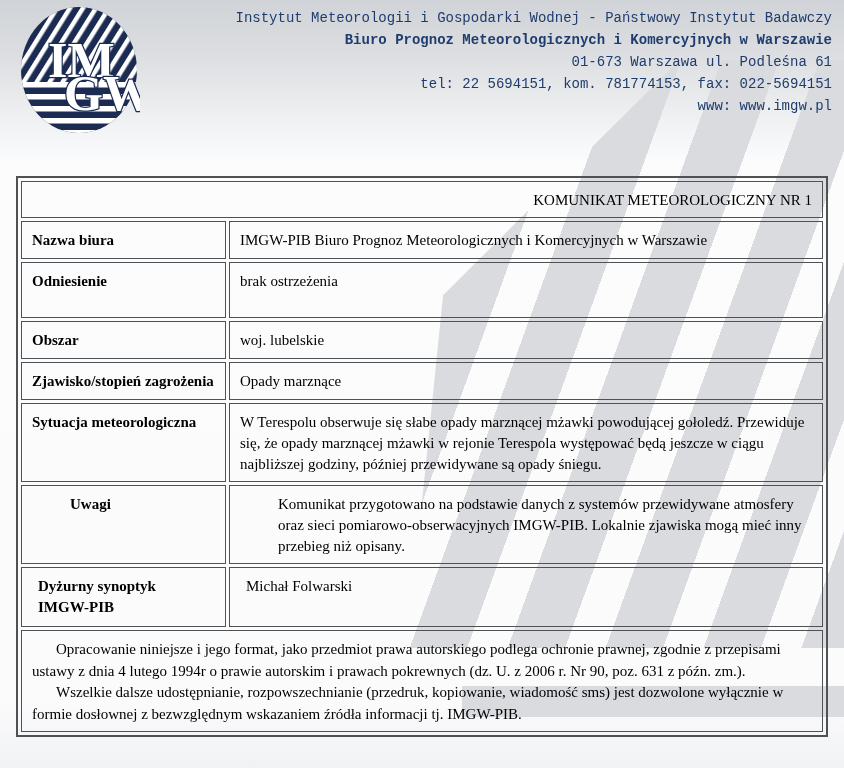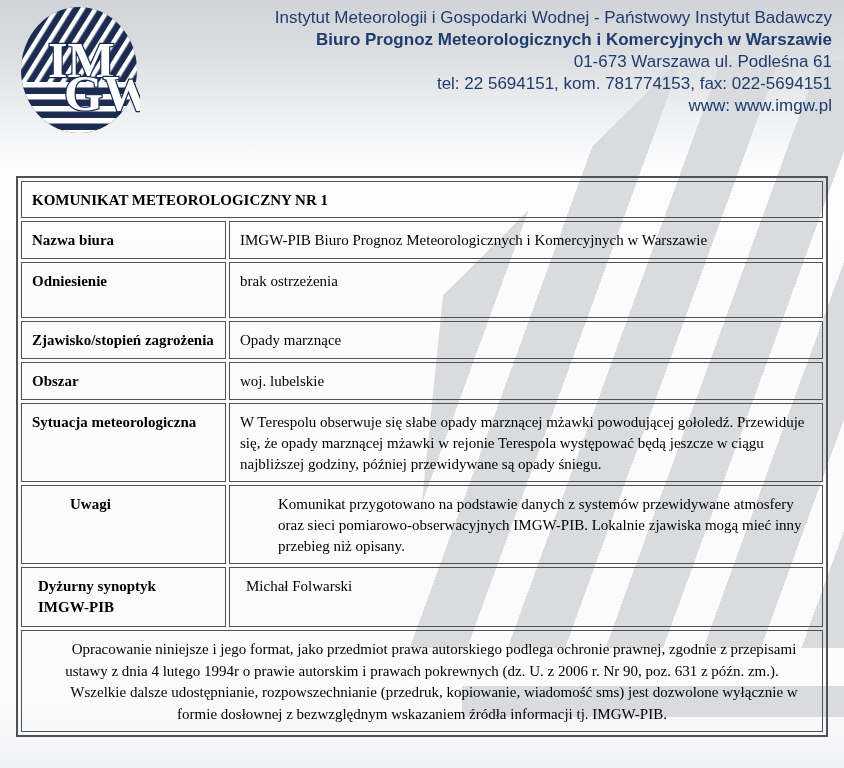--- a/index.html
+++ b/index.html
@@ -25,22 +25,22 @@
     left: 462px; top: 686px; width: 382px; height: 31px;
     background: #d9dbde;
   }
 
   
   .header { position: absolute; left: 0; top: 0; width: 844px; height: 152px; z-index: 1; }
   .logo { position: absolute; left: 18px; top: 4px; }
   .header-text {
     position: absolute; top: 7px; right: 12px;
     text-align: right;
-    font-family: Liberation Sans, sans-serif;
-    font-size: 17px; line-height: 22px;
+    font-family: Liberation Mono, monospace;
+    font-size: 14px; line-height: 22px;
     color: #1e3c6e;
     white-space: nowrap;
   }
   .header-text .bold { font-weight: bold; }
 
   
   table.doc {
     position: absolute; left: 16px; top: 176px; z-index: 1;
     width: 812px;
     border-collapse: separate;
@@ -51,33 +51,33 @@
   table.doc td {
     border: 1.5px solid #4e5254;
     vertical-align: top;
     background: transparent;
     font-size: 15px; line-height: 21px;
     color: #000;
     padding: 8px 10px 6px 10px;
   }
   td.lab { width: 205px; font-weight: bold; }
   td.title-cell {
-    text-align: left;
-    font-weight: bold;
+    text-align: right;
+    font-weight: normal;
     font-size: 16.5px;
     color: #c30b1e;
     padding-top: 11px;
     height: 37px;
   }
   tr.h38  td { height: 38px; margin-left: 27px; }
   tr.h39  td { height: 56px; }
   tr.h79  td { height: 79px; }
   tr.h78  td { height: 78px; padding-left: 48px; }
   tr.h60  td { height: 60px; padding-left: 16px; }
-  td.footer-cell { padding: 5px 8px 6px 8px; height: 92px; text-align: center; }
+  td.footer-cell { padding: 5px 8px 6px 8px; height: 92px; }
   td.footer-cell p { text-indent: 24px; line-height: 21.5px; }
   .lab-line { display: block; }
 </style>
 </head>
 <body>
 
 <div class="wm wm-stripes"></div>
 <div class="wm wm-band"></div>
 
 <div class="header">
@@ -122,27 +122,27 @@
     <td class="lab">Nazwa biura</td>
     <td>IMGW-PIB Biuro Prognoz Meteorologicznych i Komercyjnych w Warszawie</td>
   </tr>
 
   <tr class="h39">
     <td class="lab">Odniesienie</td>
     <td>brak ostrzeżenia</td>
   </tr>
 
   <tr class="h38">
-    <td class="lab">Zjawisko/stopień zagrożenia</td>
-    <td>Opady marznące</td>
+    <td class="lab">Obszar</td>
+    <td>woj. lubelskie</td>
   </tr>
 
   <tr class="h38">
-    <td class="lab">Obszar</td>
-    <td>woj. lubelskie</td>
+    <td class="lab">Zjawisko/stopień zagrożenia</td>
+    <td>Opady marznące</td>
   </tr>
 
   <tr class="h79">
     <td class="lab">Sytuacja meteorologiczna</td>
     <td>W Terespolu obserwuje się słabe opady marznącej mżawki powodującej gołoledź. Przewiduje się, że opady marznącej mżawki w rejonie Terespola występować będą jeszcze w ciągu najbliższej godziny, później przewidywane są opady śniegu.</td>
   </tr>
 
   <tr class="h78">
     <td class="lab">Uwagi</td>
     <td>Komunikat przygotowano na podstawie danych z systemów przewidywane atmosfery oraz sieci pomiarowo-obserwacyjnych IMGW-PIB. Lokalnie zjawiska mogą mieć inny przebieg niż opisany.</td>

